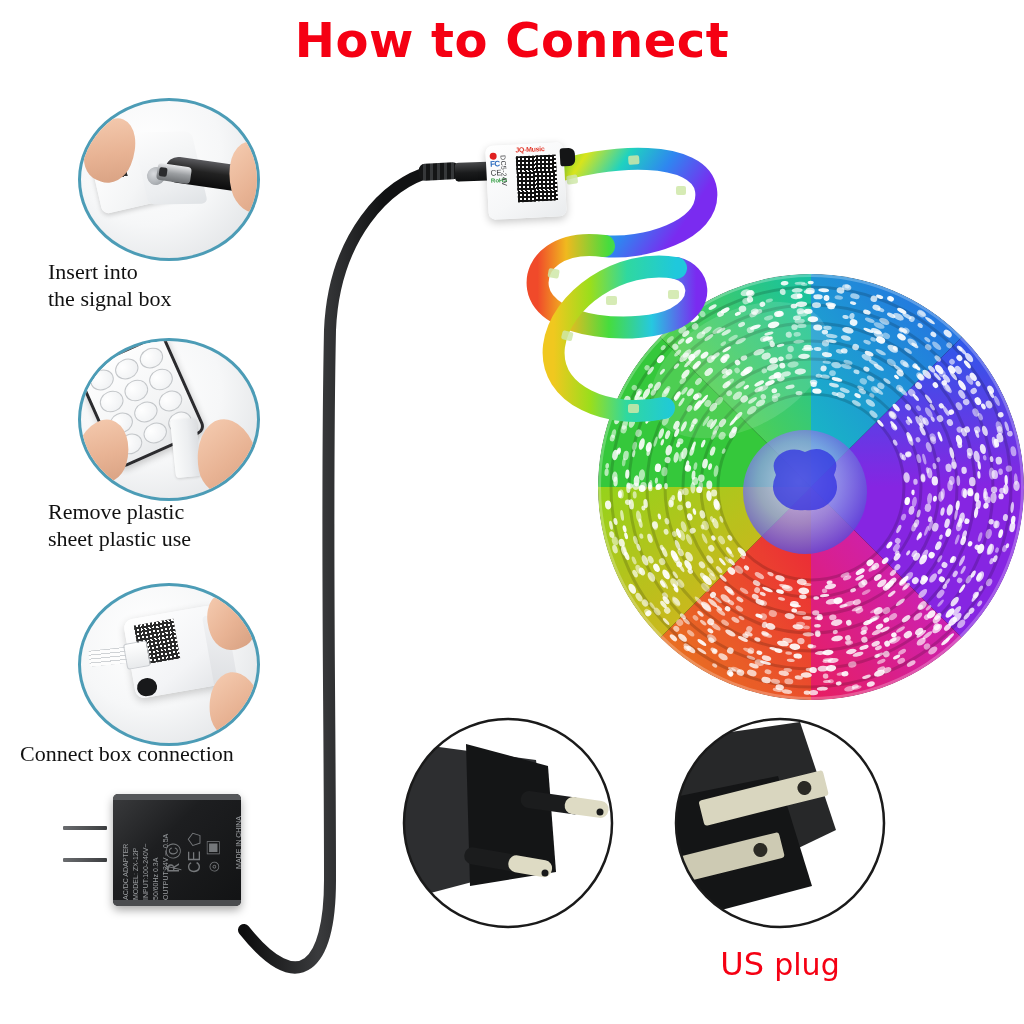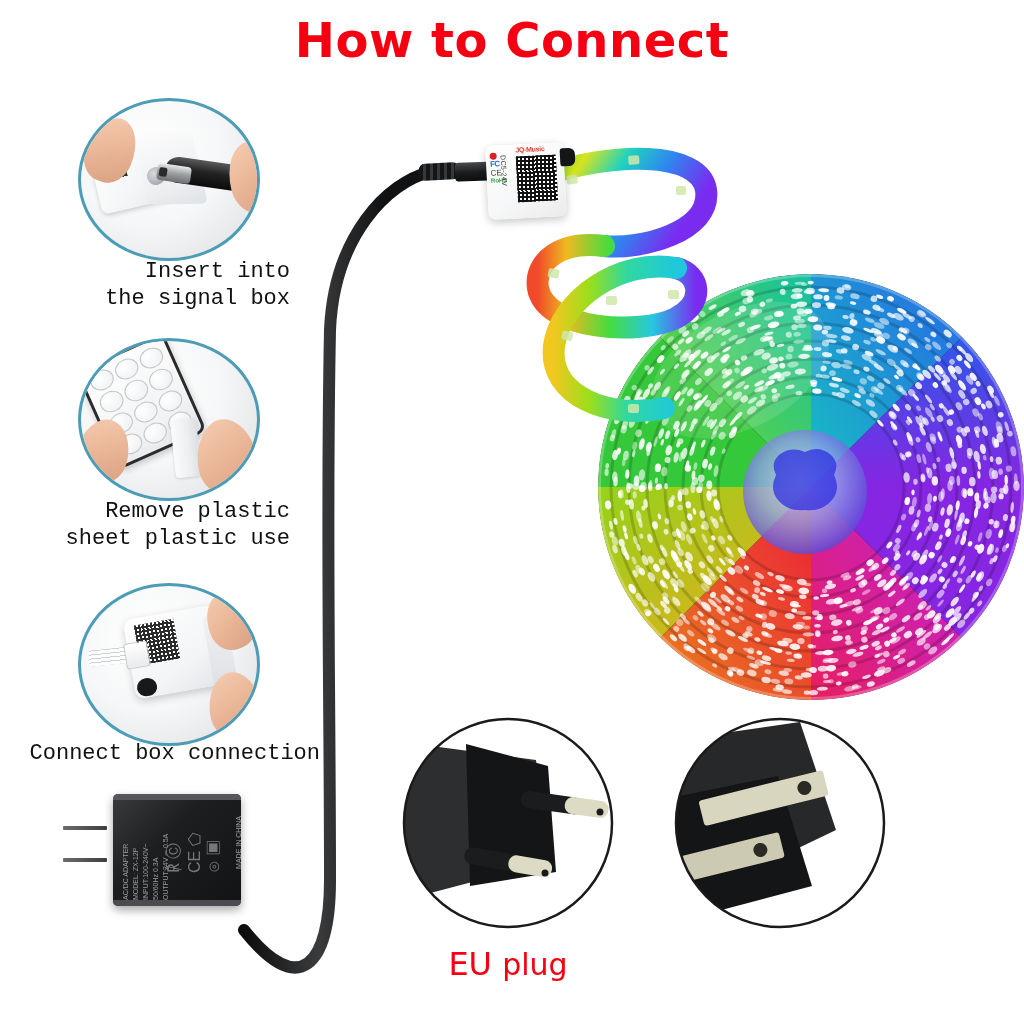--- a/index.html
+++ b/index.html
@@ -22,22 +22,22 @@
 
   
   .callout { position: absolute; }
   .bubble {
     position: absolute; border-radius: 50%;
     border: 3px solid #4c9cb6;
     background: radial-gradient(circle at 38% 32%, #ffffff 0%, #f6f7f8 48%, #e6e8ea 78%, #dcdfe2 100%);
     overflow: hidden;
   }
   .cap {
-    position: absolute; width: 100%; text-align: right;
-    font-family: Liberation Mono, monospace;
+    position: absolute; width: 100%; text-align: left;
+    font-family: Liberation Serif, serif;
     font-size: 22px; line-height: 27px; color: #111; white-space: pre-line;
   }
 
   
   .b1-box {
     position: absolute; left: 14px; top: 44px; width: 74px; height: 62px;
     background: linear-gradient(135deg,#ffffff 0%,#f4f5f6 60%,#e4e6e8 100%);
     border-radius: 7px; transform: rotate(-13deg);
     box-shadow: 0 2px 5px rgba(0,0,0,.18);
   }
@@ -1479,18 +1479,18 @@
       <div class="ctrl-fc">FC</div>
       <div class="ctrl-ce">CE</div>
       <div class="ctrl-rohs">RoHS</div>
     </div>
     <div id="ctrl-dcv">DC5-24V</div>
     <div id="ctrl-brand">JQ-Music</div>
     <div id="ctrl-qr"></div>
   </div>
   <div id="ctrl-ir" style="position:absolute;left:560px;top:148px;width:15px;height:18px;background:#141516;border-radius:3px 6px 6px 3px;"></div>
 
-  <div class="plug-label" style="left:400px; top:945px; width:216px;">
-    <span>EU</span>
+  <div class="plug-label" style="left:672px; top:945px; width:216px;">
+    <span>US</span>
     <span class="small">plug</span>
   </div>
 
 </div>
 
 </body></html>

